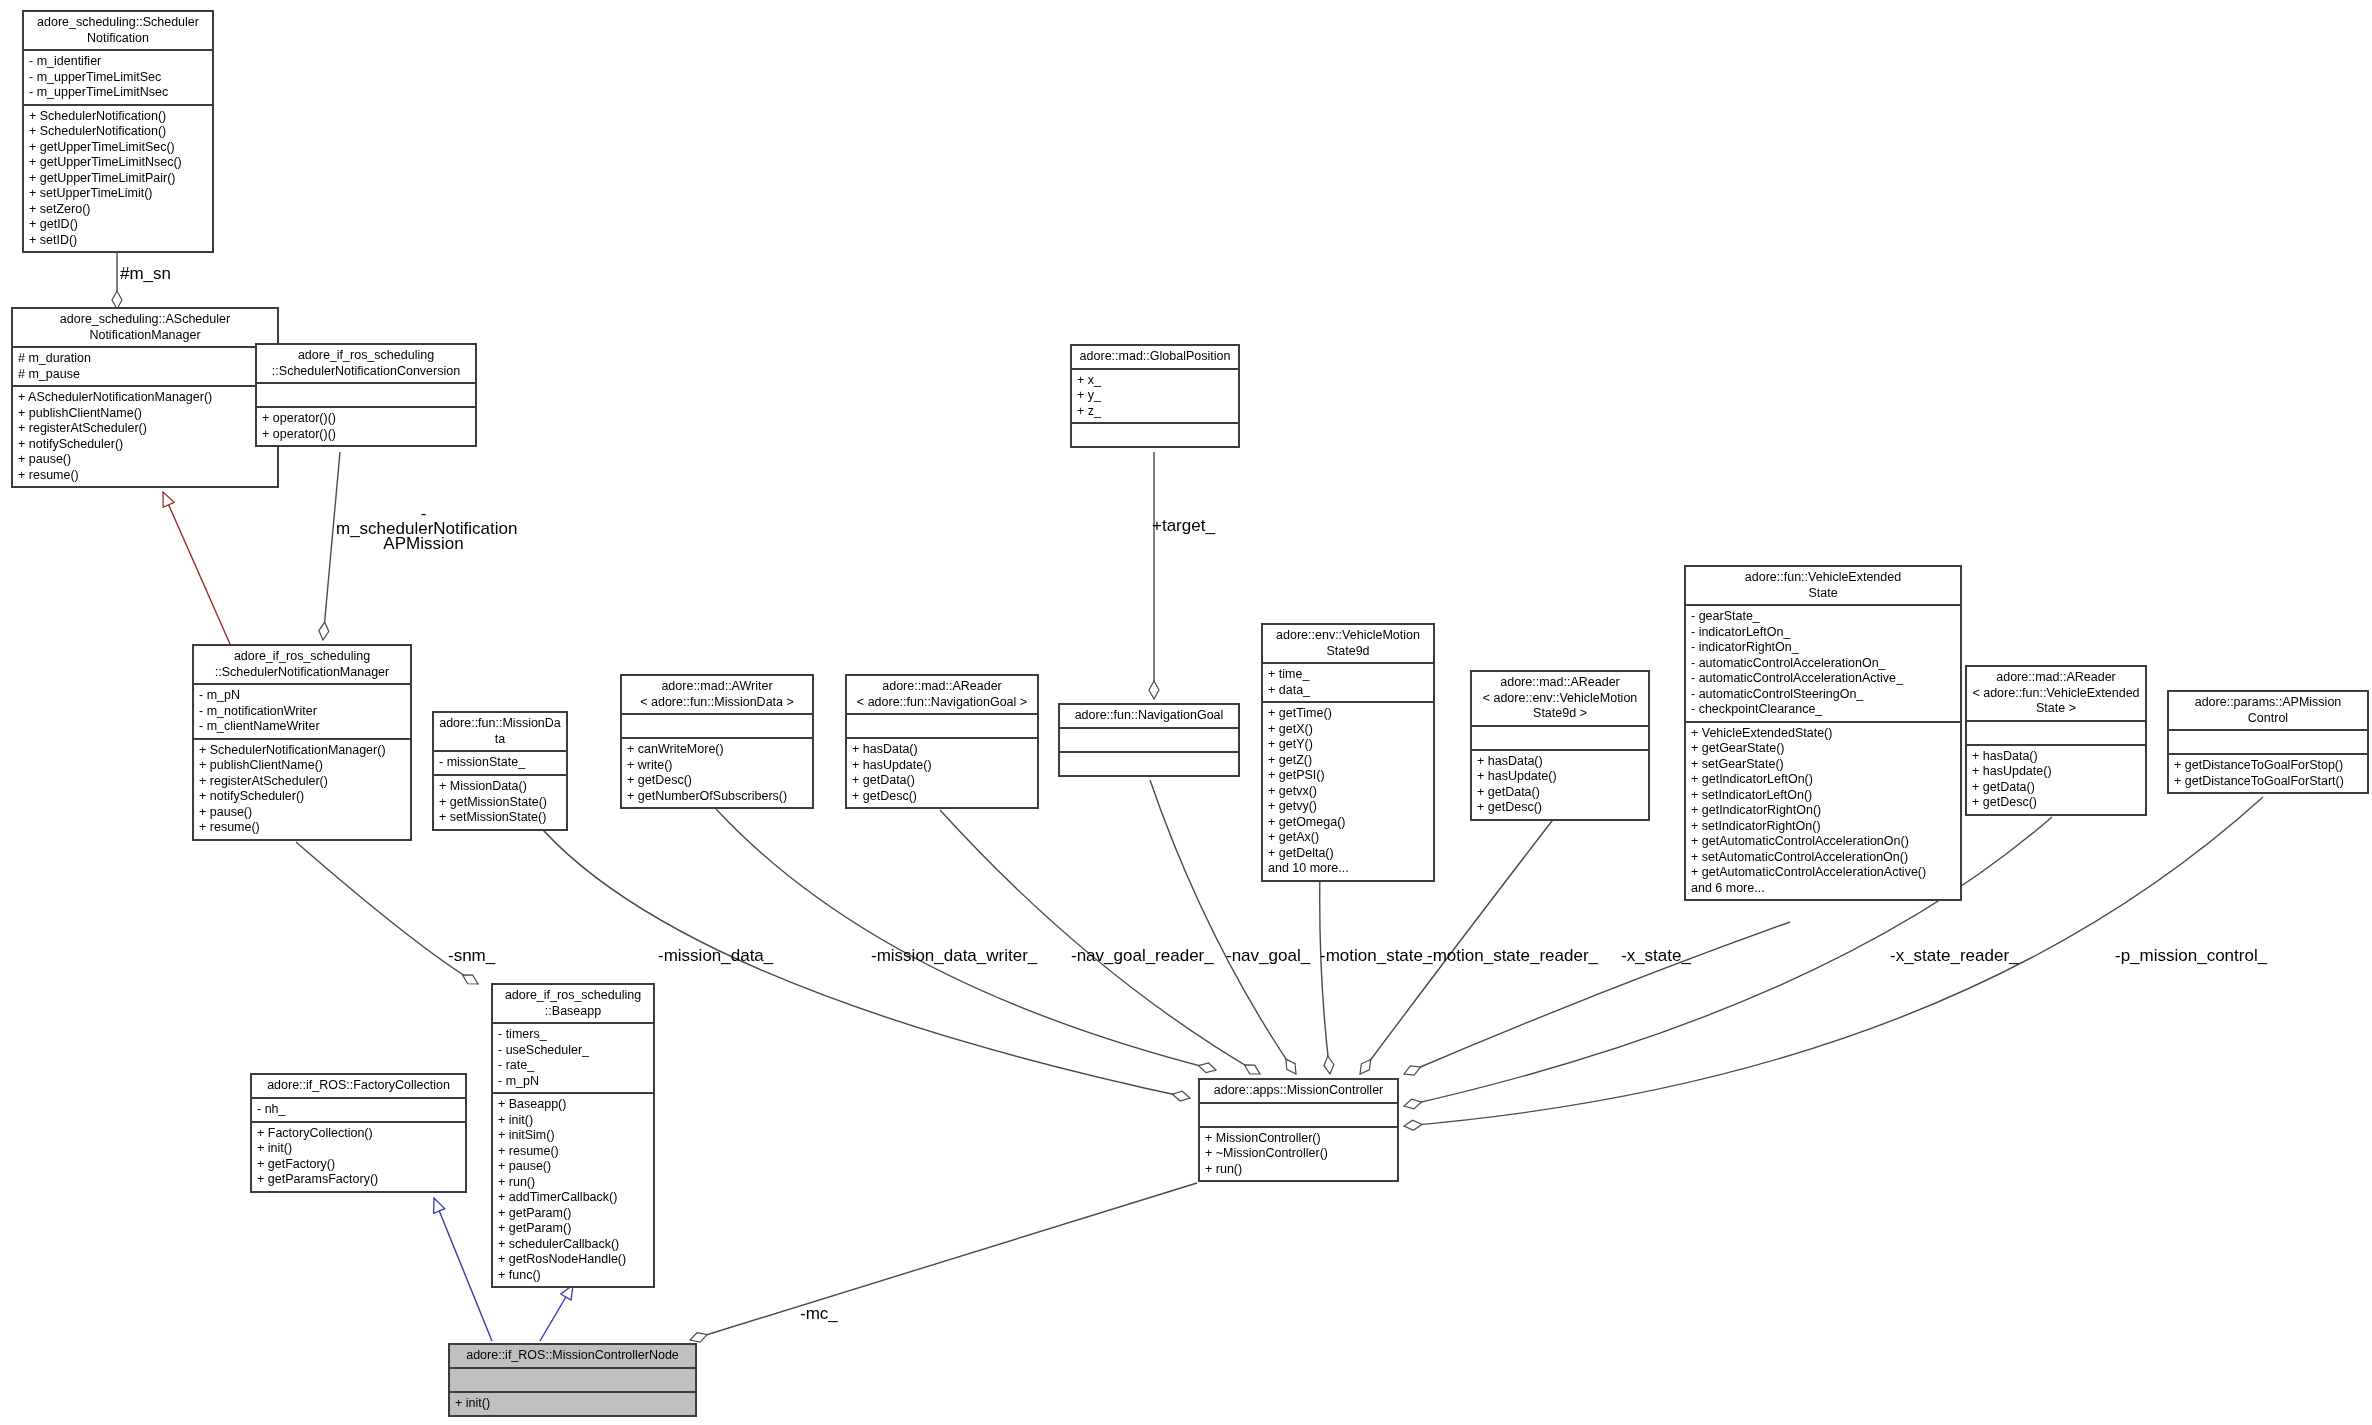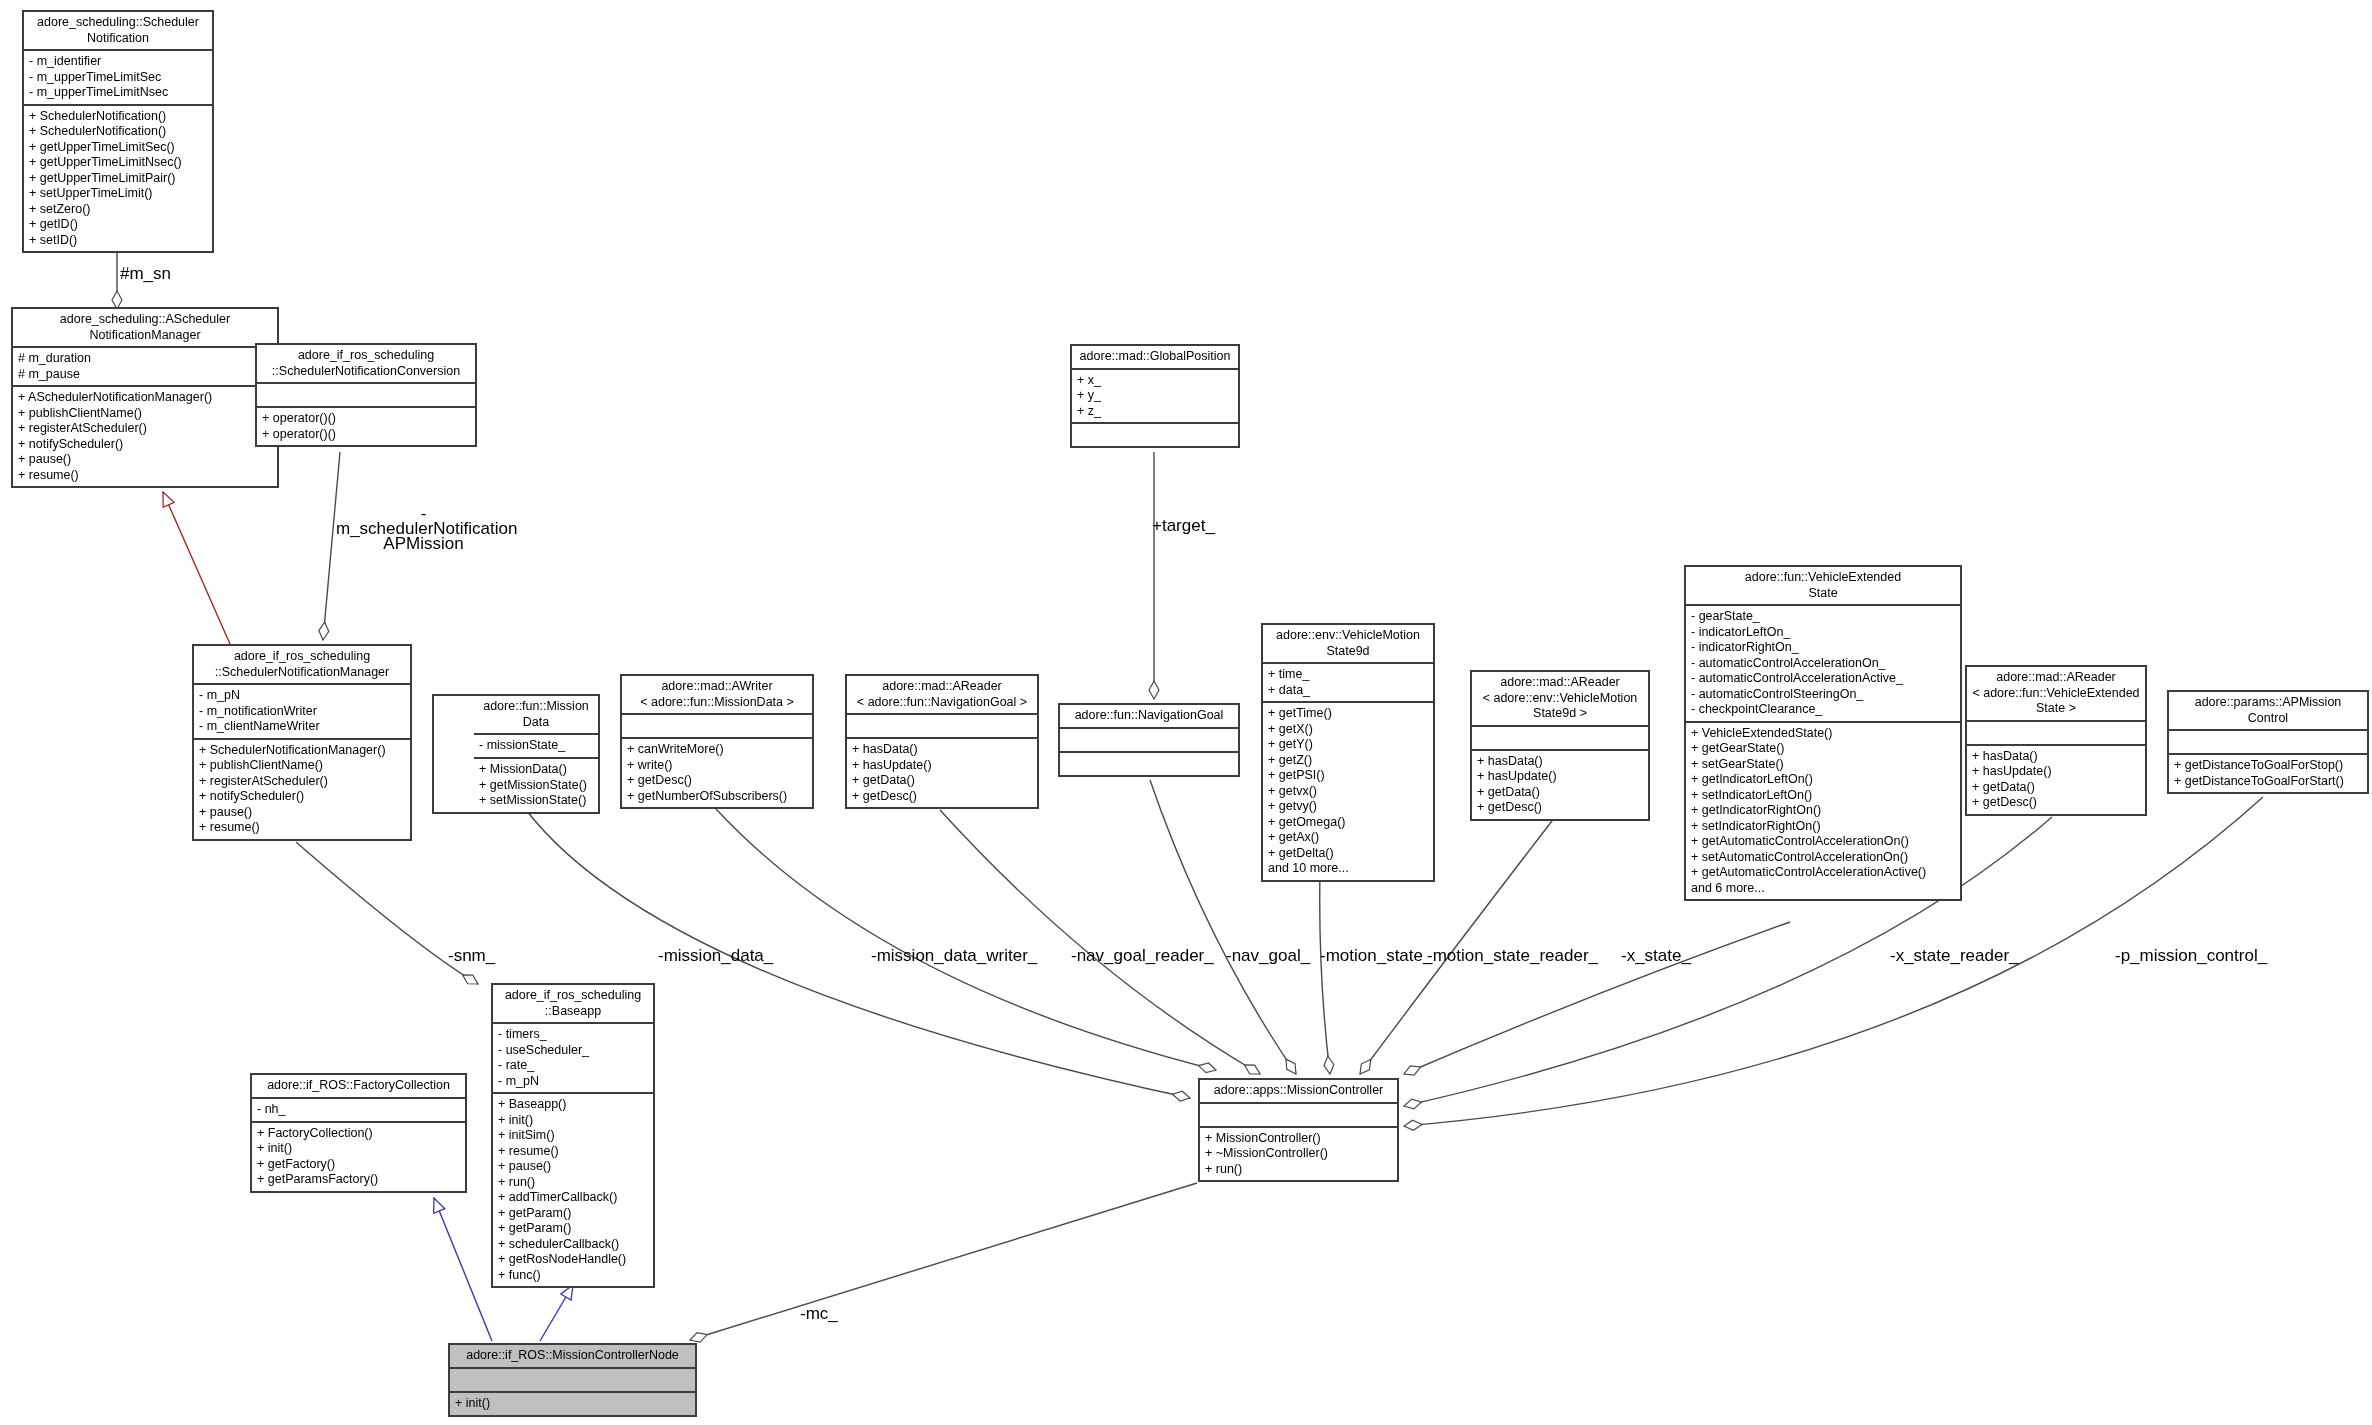--- a/index.html
+++ b/index.html
@@ -115,21 +115,21 @@
         </div>
         <div class="sec">
           <div class="row">+ SchedulerNotificationManager()</div>
           <div class="row">+ publishClientName()</div>
           <div class="row">+ registerAtScheduler()</div>
           <div class="row">+ notifyScheduler()</div>
           <div class="row">+ pause()</div>
           <div class="row">+ resume()</div>
         </div>
       </div>
-      <div class="class-box" style="left: 432px; top: 694px; width: 168px; padding-left: 40px;">
+      <div class="class-box" style="left: 432px; top: 711px; width: 136px;">
         <div class="title">
           <div class="row">adore::fun::MissionData</div>
         </div>
         <div class="sec">
           <div class="row">- missionState_</div>
         </div>
         <div class="sec">
           <div class="row">+ MissionData()</div>
           <div class="row">+ getMissionState()</div>
           <div class="row">+ setMissionState()</div>

